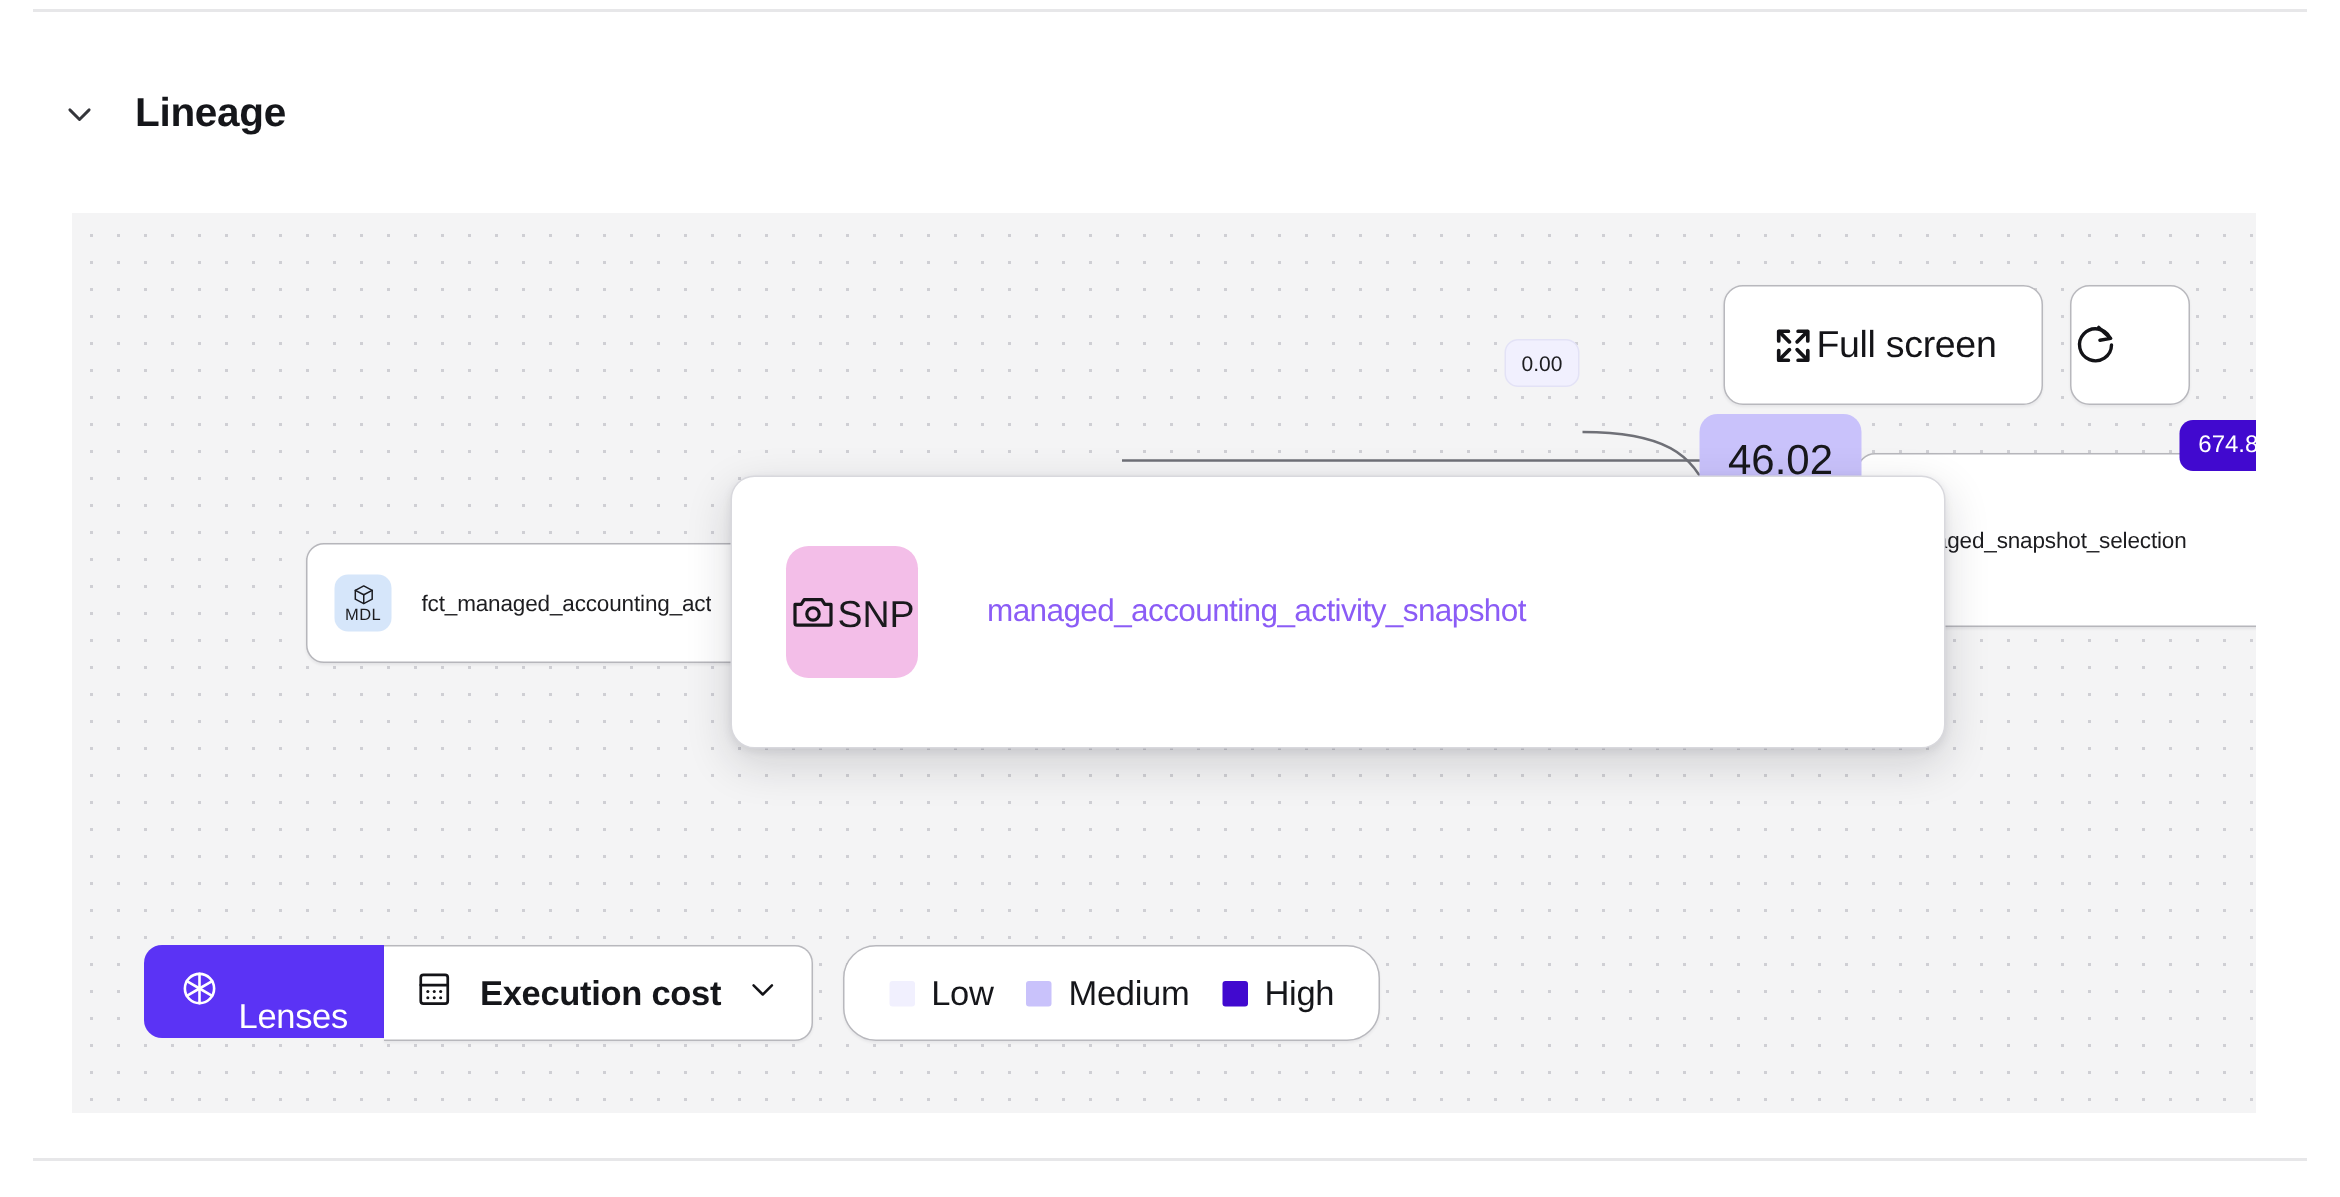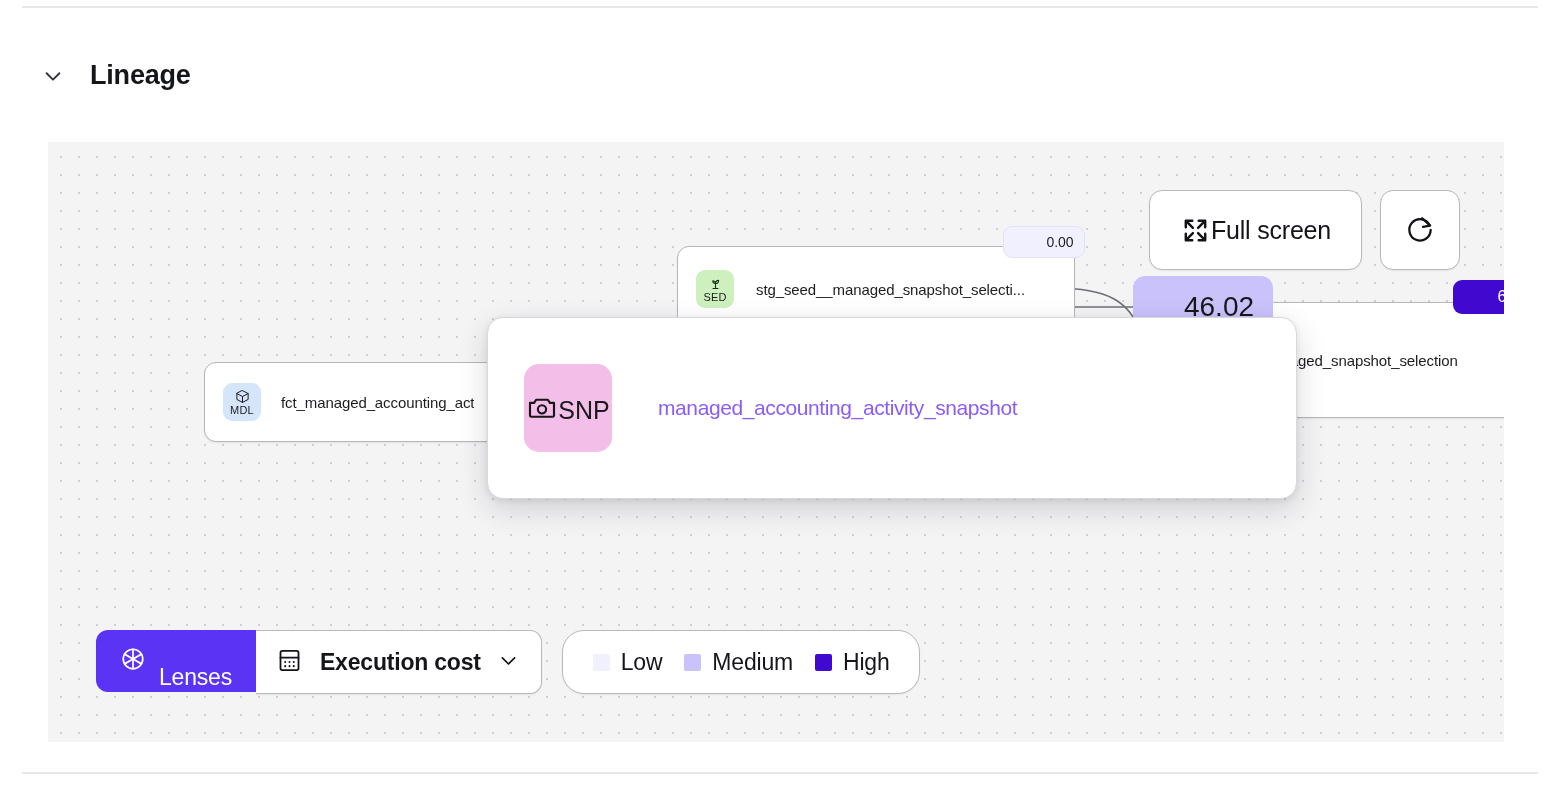--- a/index.html
+++ b/index.html
@@ -81,39 +81,39 @@
   
   .node-mdl{left:156px;top:220px;width:393px;height:78px;padding:0 0 0 18px;gap:20px;}
   .badge-mdl{background:#d6e6fa;}
   
   .node-right-low{left:1190px;top:160px;width:400px;height:114px;padding:0 0 0 22px;}
 
   
   .cost-badge{
     position:absolute;
     display:flex;align-items:center;justify-content:center;
-    border-radius:9px;font-weight:400;white-space:nowrap;padding-left:32px;
+    border-radius:9px;font-weight:400;white-space:nowrap;
   }
   .cost-low{
     background:#f1f0fe;color:#1d1d20;border:1px solid #e3e2f6;
   }
   .cost-medium{background:#c9c2fb;color:#18181c;text-align:right;}
   .cost-high{background:#4109cf;color:#ffffff;}
 
   .cost-0{left:955px;top:84px;width:48px;height:30px;font-size:14px;}
   .cost-46{left:1085px;top:134px;width:108px;height:62px;font-size:28px;border-radius:12px;}
   .cost-674{left:1405px;top:138px;width:74px;height:34px;font-size:16px;border-radius:9px;}
 
   
   .canvas-toolbar{
     position:absolute;right:44px;top:48px;display:flex;align-items:center;gap:18px;
   }
   .tool-btn{
     background:#ffffff;border:1px solid #b8b8bd;border-radius:13px;
-    display:flex;align-items:center;justify-content:center;
+    display:flex;align-items:center;
     cursor:pointer;box-shadow:0 1px 2px rgba(20,20,30,.06);
     color:#141418;
   }
   .btn-fullscreen{height:78px;padding:0 30px;}
   .btn-fullscreen .lbl{font-size:25px;font-weight:500;letter-spacing:-.2px;}
   .btn-refresh{height:78px;width:78px;padding:0;}
   .tool-btn svg{display:block;}
 
   
   .bottom-controls{
@@ -183,32 +183,20 @@
 
     <path d="M 1135 196 C 1152 198, 1158 208, 1158 224 L 1158 300" stroke="#6f7077" stroke-width="1.6" fill="none"></path>
 
     <path d="M 549 258 L 640 258" stroke="#6f7077" stroke-width="1.6" fill="none"></path>
   </svg>
 
   <div class="node node-right-low">
     <span class="node-label">managed_snapshot_selection</span>
   </div>
 
-  <div class="node node-sed">
-    <span class="node-badge badge-sed">
-      <svg width="15" height="15" viewBox="0 0 24 24" fill="none" stroke="#16301a" stroke-width="1.7" stroke-linecap="round" stroke-linejoin="round">
-        <path d="M12 20v-8"></path>
-        <path d="M12 12c0-3 2-5 5-5 0 3-2 5-5 5z"></path>
-        <path d="M12 12c0-2.6-1.8-4.4-4.4-4.4C7.6 10.2 9.4 12 12 12z"></path>
-        <path d="M8 20h8"></path>
-      </svg>
-      <span class="abbr">SED</span>
-    </span>
-    <span class="node-label">stg_seed__managed_snapshot_selecti...</span>
-  </div>
 
   <div class="node node-mdl">
     <span class="node-badge badge-mdl">
       <svg width="15" height="15" viewBox="0 0 24 24" fill="none" stroke="#1b1c21" stroke-width="1.6" stroke-linecap="round" stroke-linejoin="round">
         <path d="M12 2.6 21 7.3v9.4L12 21.4 3 16.7V7.3z"></path>
         <path d="M3 7.3 12 12l9-4.7"></path>
         <path d="M12 12v9.4"></path>
       </svg>
       <span class="abbr">MDL</span>
     </span>

